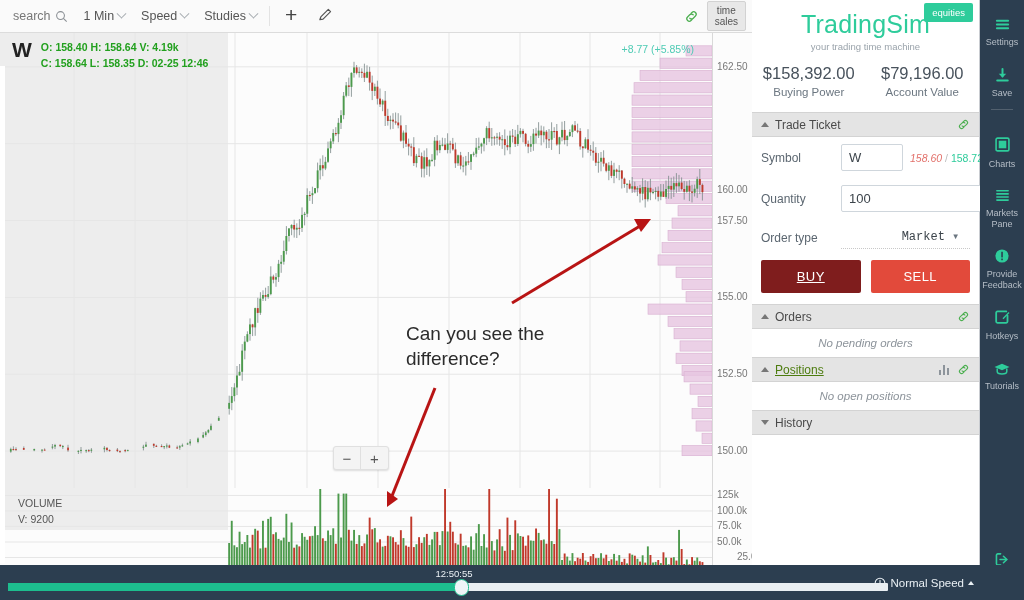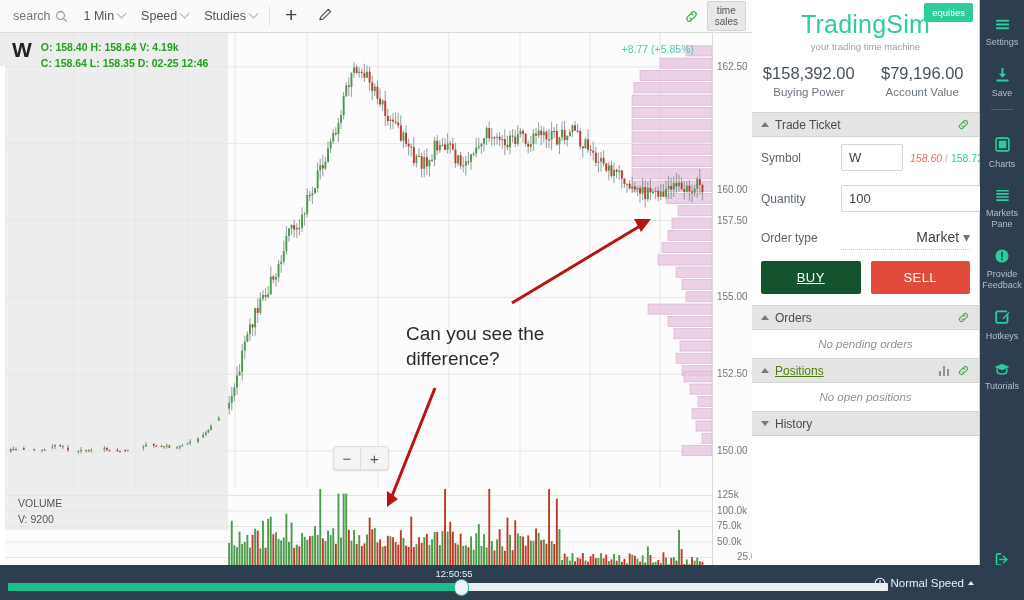--- a/index.html
+++ b/index.html
@@ -138,29 +138,30 @@
     font-size: 13px; color: #3c444b; background: #fff;
     font-family: "Liberation Sans", sans-serif;
   }
   .inp.sym { width: 62px; }
   .inp.qty { flex: 1; }
   .bidask { font-size: 10.5px; white-space: nowrap; }
   .bid { color: #e2706a; font-style: italic; }
   .ask { color: #2ecc9b; }
   .sep { color: #bbb; }
   .otype-val {
-    flex: 1; text-align: right; font-size: 14px; color: #3c444b;
+    flex: 1; text-align: center; font-size: 12px; color: #3c444b;
     border-bottom: 1px dotted #c8c8c8; padding: 3px 0 4px; cursor: pointer;
     padding-left: 50px;
+    font-family: Liberation Mono, monospace;
   }
   .btn-row { display: flex; gap: 10px; padding: 4px 9px 11px; }
   .btn { flex: 1; border: none; border-radius: 2px; color: #fff;
     font-size: 13px; padding: 9px 0; cursor: pointer;
     font-family: "Liberation Sans", sans-serif; letter-spacing: .4px; }
-  .btn.buy { background: #14532d; text-decoration: underline; }
+  .btn.buy { background: #7f1d1d; text-decoration: underline; }
   .btn.sell { background: #e24a3b; }
   .empty-msg {
     text-align: center; font-size: 11.5px; color: #8d949b; font-style: italic;
     padding: 8px 0; background: #fff;
   }
 
   
   .rail {
     position: absolute; left: 980px; top: 0; width: 44px; height: 600px;
     background: #2c3e50;

